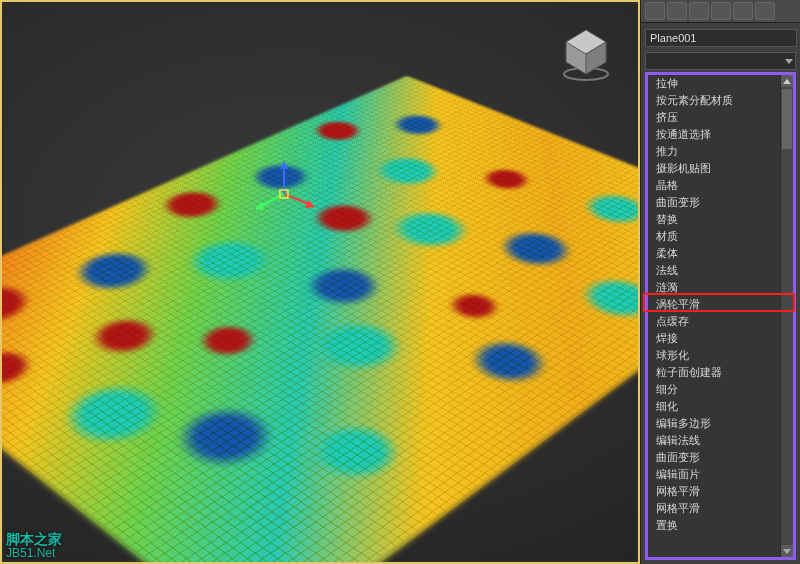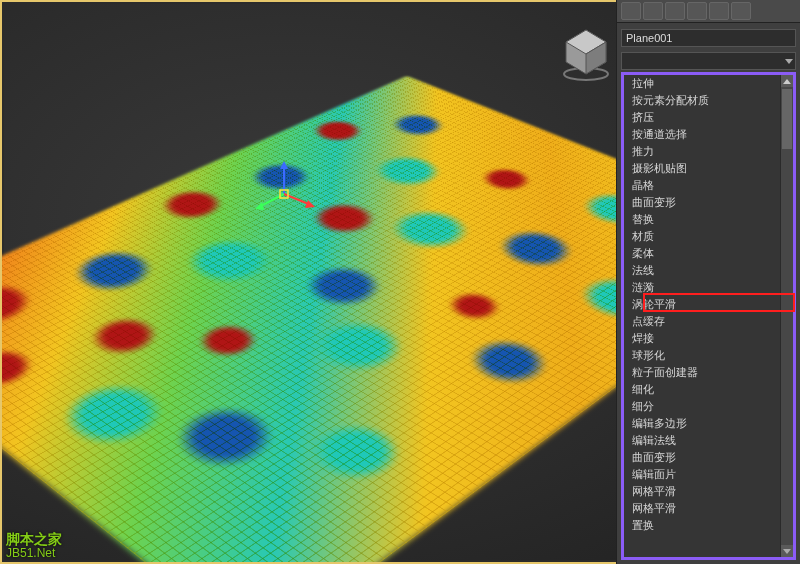--- a/index.html
+++ b/index.html
@@ -35,38 +35,38 @@
       radial-gradient(circle at 90% 82%,#1555b0 0 18px,transparent 30px),
       linear-gradient(140deg,#e63a1f 0%,#ef7b1a 10%,#f2c520 22%,#6ed24e 34%,#28c8b4 46%,#f2c520 58%,#efae1a 72%,#f2c520 86%,#e6d420 100%);
     filter:blur(3px)}
   .heatmap::after{content:"";position:absolute;inset:0;
     background-image:
       repeating-linear-gradient(0deg,rgba(210,190,40,.55) 0 1px,transparent 1px 8px),
       repeating-linear-gradient(90deg,rgba(210,190,40,.55) 0 1px,transparent 1px 8px);
     mix-blend-mode:multiply}
   .gizmo{position:absolute;left:245px;top:155px;width:70px;height:70px;pointer-events:none}
   .viewcube{position:absolute;right:18px;top:18px;width:64px;height:64px}
-  .right-panel{position:absolute;right:0;top:0;width:184px;height:564px;background:#3f3f3f;border-left:1px solid #222;box-sizing:border-box}
+  .right-panel{position:absolute;right:0;top:0;width:160px;height:564px;background:#3f3f3f;border-left:1px solid #222;box-sizing:border-box}
   .tab-row{height:22px;background:#4a4a4a;border-bottom:1px solid #222;display:flex;align-items:center;padding:0 4px;gap:2px}
   .tab-icon{width:18px;height:16px;background:#565656;border:1px solid #666;border-radius:2px}
   .name-field{display:flex;align-items:center;height:22px;margin:4px 4px 2px 4px}
   .name-input{flex:1;height:18px;background:#2d2d2d;border:1px solid #555;color:#ddd;font-size:11px;padding:0 4px;box-sizing:border-box}
   .dropdown-row{display:flex;align-items:center;height:20px;margin:2px 4px}
   .dropdown{flex:1;height:18px;background:#2d2d2d;border:1px solid #555;display:flex;align-items:center;justify-content:flex-end;padding:0 2px;box-sizing:border-box}
   .chev{width:0;height:0;border-left:4px solid transparent;border-right:4px solid transparent;border-top:5px solid #aaa}
   .mod-list{position:absolute;left:4px;right:4px;top:72px;bottom:4px;background:#353535;border:3px solid #8b5cf6;overflow:hidden}
   .mod-items{position:absolute;inset:0 12px 0 0;overflow:hidden}
   .mod-item{height:17px;line-height:17px;padding:0 8px;white-space:nowrap;color:#d6d6d6;cursor:default}
   .mod-item.selected{background:#2f5ec7;color:#fff}
   .scrollbar{position:absolute;right:0;top:0;bottom:0;width:12px;background:#474747;border-left:1px solid #2a2a2a}
   .scroll-btn{position:absolute;left:0;width:12px;height:12px;background:#5a5a5a;display:flex;align-items:center;justify-content:center}
   .scroll-btn.up{top:0}.scroll-btn.down{bottom:0}
   .scroll-thumb{position:absolute;left:1px;right:1px;top:14px;height:60px;background:#666}
   .highlight-box{position:absolute;border:2px solid #ff1e1e;pointer-events:none;box-sizing:border-box}
-  .watermark{position:absolute;left:6px;bottom:4px;color:#84cc16;font-family:Arial,sans-serif;font-size:12px;line-height:14px;text-shadow:0 0 3px #000}
+  .watermark{position:absolute;left:6px;bottom:4px;color:#14b8a6;font-family:Arial,sans-serif;font-size:12px;line-height:14px;text-shadow:0 0 3px #000}
   .watermark .cn{font-size:14px;font-weight:bold}
 </style>
 </head>
 <body>
 
 <div class="viewport">
   <div class="viewport-inner">
     <div class="heatmap"></div>
     <svg class="gizmo" viewBox="0 0 70 70">
       <line x1="35" y1="35" x2="35" y2="6" stroke="#3b6bff" stroke-width="2"></line>
@@ -118,22 +118,22 @@
         <div class="mod-item">替换</div>
         <div class="mod-item">材质</div>
         <div class="mod-item">柔体</div>
         <div class="mod-item">法线</div>
         <div class="mod-item">涟漪</div>
         <div class="mod-item">涡轮平滑</div>
         <div class="mod-item">点缓存</div>
         <div class="mod-item">焊接</div>
         <div class="mod-item">球形化</div>
         <div class="mod-item">粒子面创建器</div>
+        <div class="mod-item">细分</div>
         <div class="mod-item">细化</div>
-        <div class="mod-item">细分</div>
         <div class="mod-item">编辑多边形</div>
         <div class="mod-item">编辑法线</div>
         <div class="mod-item">曲面变形</div>
         <div class="mod-item">编辑面片</div>
         <div class="mod-item">网格平滑</div>
         <div class="mod-item">网格平滑</div>
         <div class="mod-item">置换</div>
       </div>
     <div class="scrollbar">
       <div class="scroll-btn up">

